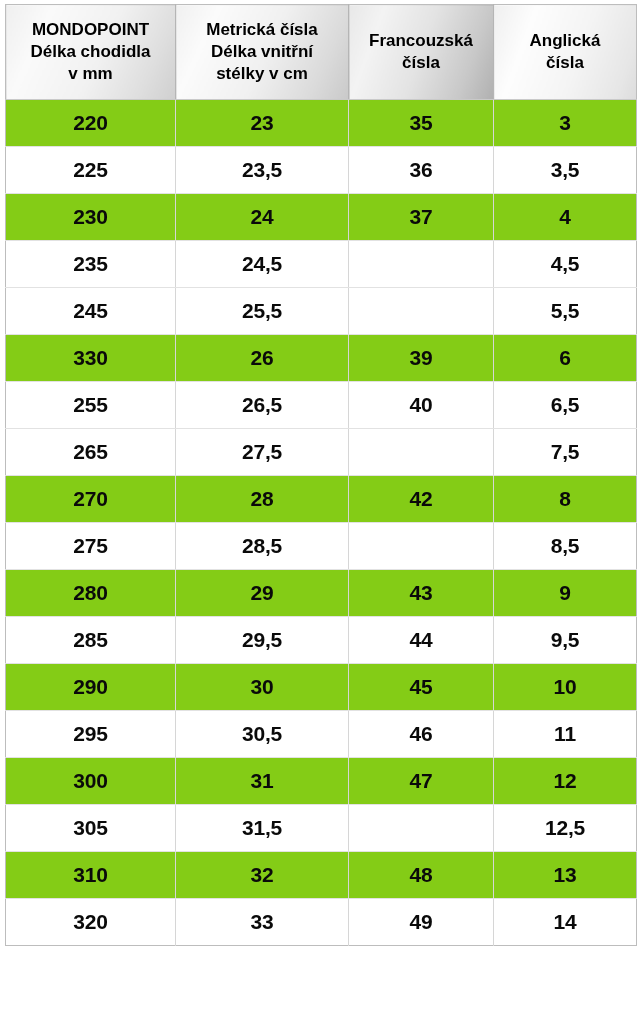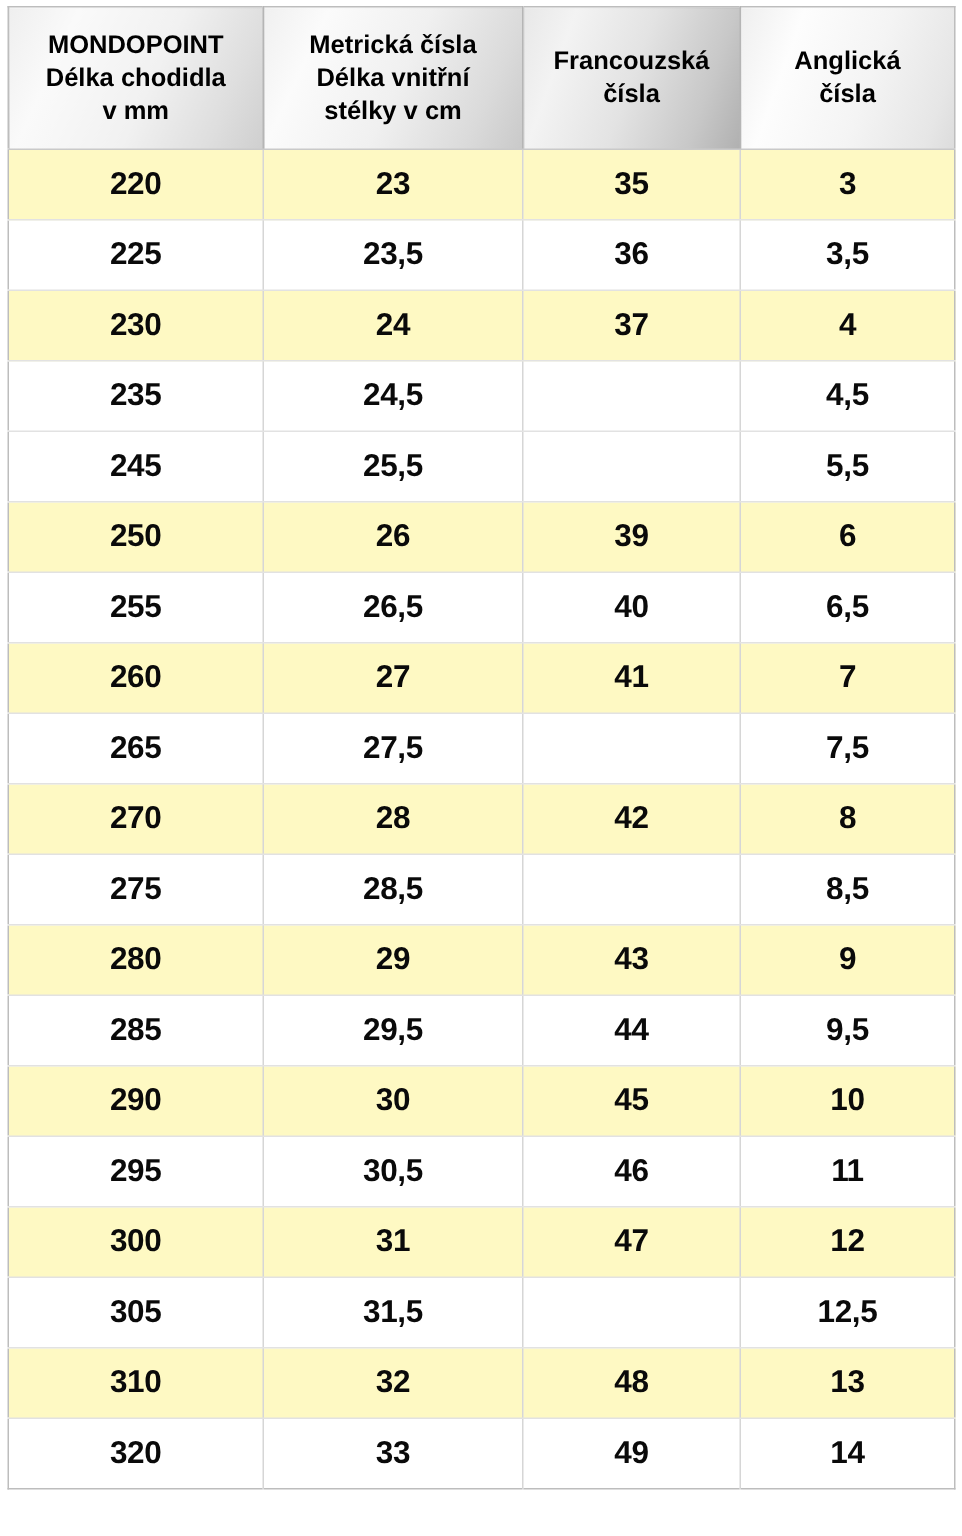--- a/index.html
+++ b/index.html
@@ -92,21 +92,21 @@
     vertical-align: middle;
     font-weight: bold;
     font-size: 21px;
     color: #0a0a0a;
     border-right: 1px solid #d6d6d6;
     border-bottom: 1px solid #e2e2e2;
     font-stretch: condensed;
     letter-spacing: -0.2px;
   }
   tbody td.last-col { border-right: none; }
-  tbody tr.row-odd  td { background: #fef9c3; }
+  tbody tr.row-odd  td { background: #84cc16; }
   tbody tr.row-even td { background: #ffffff; }
   tbody tr:last-child td { border-bottom: none; }
 </style>
 </head>
 <body>
 
 <div id="table-wrap">
   <table class="size-table">
     <colgroup>
       <col class="c-mondopoint">
@@ -153,37 +153,31 @@
           <td></td>
           <td class="last-col">4,5</td>
         </tr>
         <tr class="row-even">
           <td>245</td>
           <td>25,5</td>
           <td></td>
           <td class="last-col">5,5</td>
         </tr>
         <tr class="row-odd">
-          <td>250</td>
+          <td>330</td>
           <td>26</td>
           <td>39</td>
           <td class="last-col">6</td>
         </tr>
         <tr class="row-even">
           <td>255</td>
           <td>26,5</td>
           <td>40</td>
           <td class="last-col">6,5</td>
         </tr>
-        <tr class="row-odd">
-          <td>260</td>
-          <td>27</td>
-          <td>41</td>
-          <td class="last-col">7</td>
-        </tr>
         <tr class="row-even">
           <td>265</td>
           <td>27,5</td>
           <td></td>
           <td class="last-col">7,5</td>
         </tr>
         <tr class="row-odd">
           <td>270</td>
           <td>28</td>
           <td>42</td>

